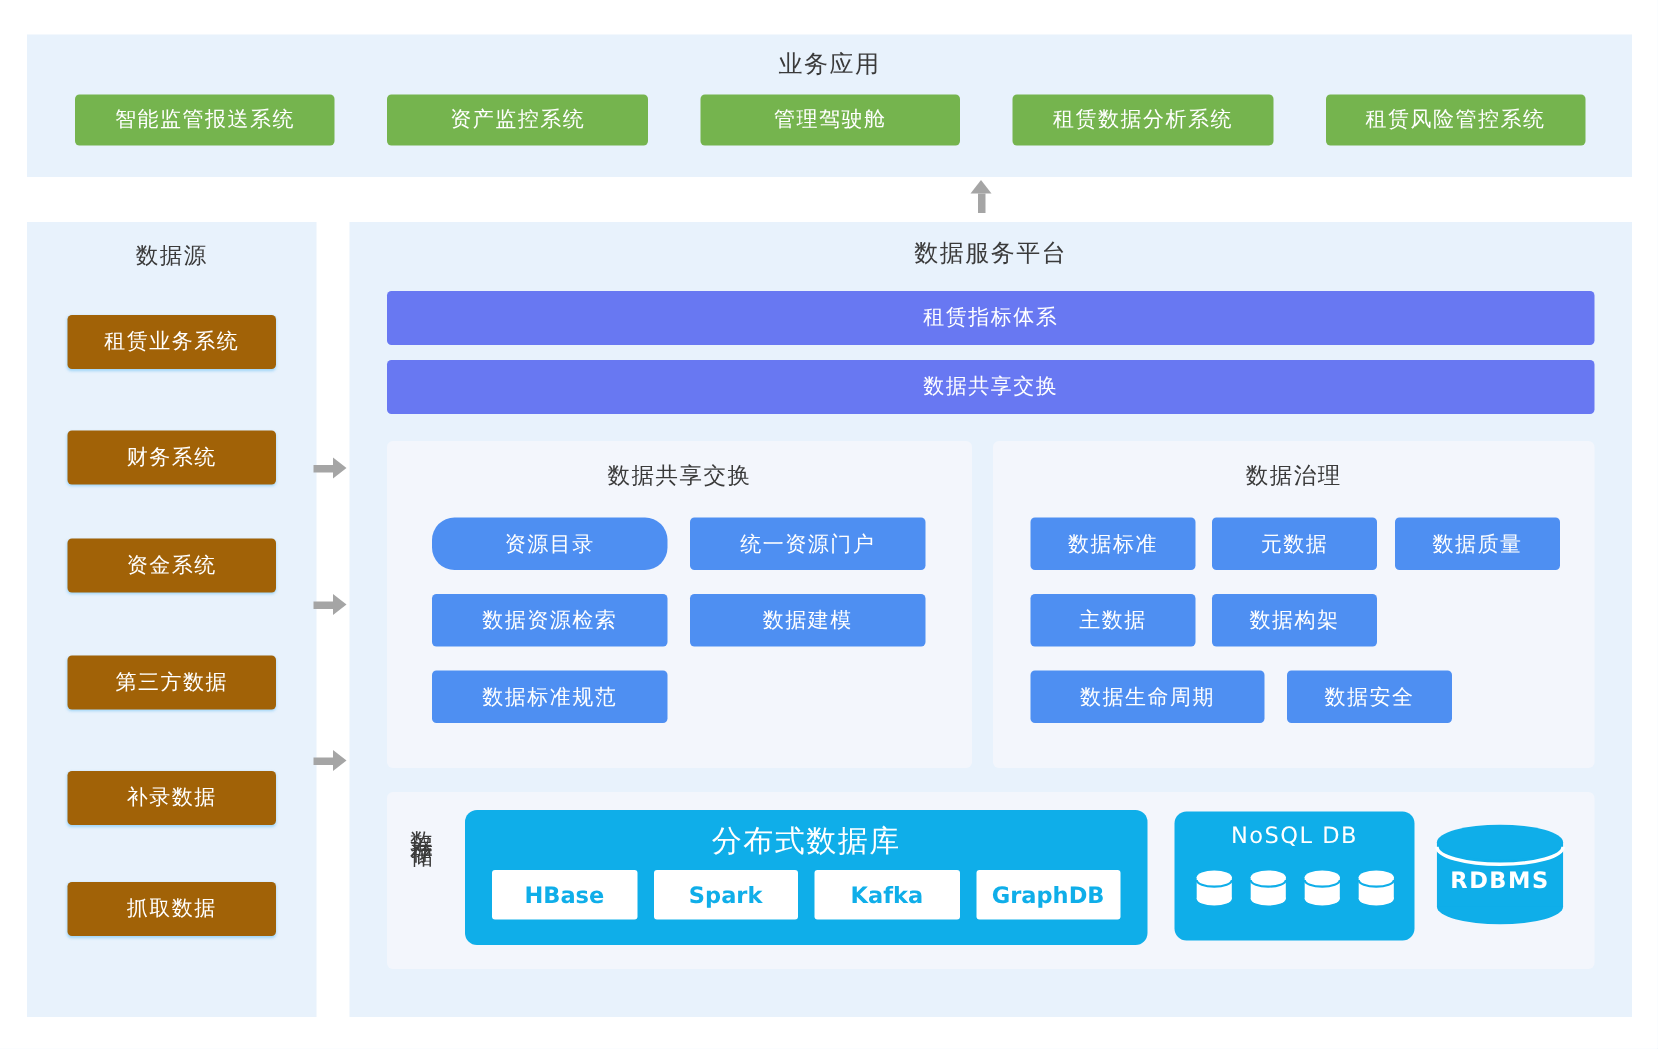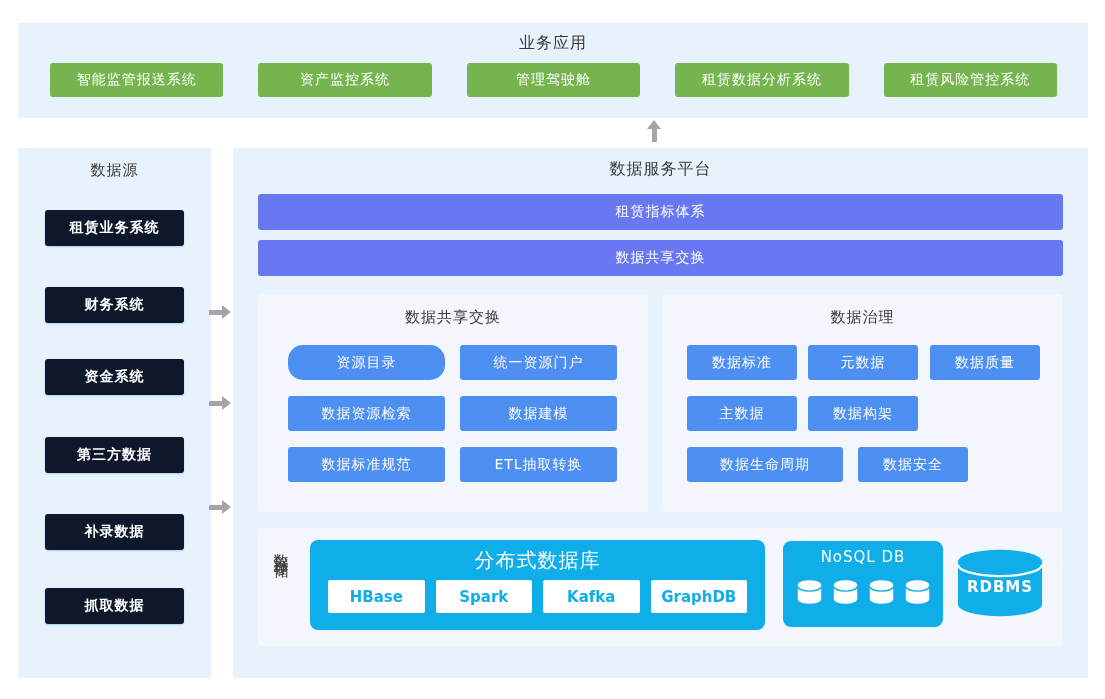--- a/index.html
+++ b/index.html
@@ -9,21 +9,21 @@
 
   .panel{position:absolute;background:#E8F2FC;}
   .subpanel{position:absolute;background:#F3F6FC;border-radius:4px;}
 
   .sec-title{position:absolute;left:0;right:0;text-align:center;color:#3A3A3A;
              font-size:16px;letter-spacing:1px;}
 
   .btn{position:absolute;display:flex;align-items:center;justify-content:center;
        color:#fff;font-size:14px;border-radius:3px;letter-spacing:1px;}
   .btn.green{background:#75B44E;}
-  .btn.azure{background:#0f172a;box-shadow:0 1px 2px rgba(20,157,242,.35);font-weight:bold;}
+  .btn.azure{background:#a16207;box-shadow:0 1px 2px rgba(20,157,242,.35);}
   .btn.blue{background:#4E8FF2;}
   .bar{position:absolute;left:25px;width:805px;height:36px;background:#6878F2;
        border-radius:3px;color:#fff;font-size:14px;display:flex;align-items:center;
        justify-content:center;letter-spacing:1px;}
 
   .apps-row{position:absolute;left:32px;right:31px;top:40px;display:flex;gap:35px;}
   .apps-row .btn{position:relative;flex:1;height:34px;}
 
   
   .arrow{position:absolute;display:flex;align-items:center;}
@@ -102,21 +102,20 @@
     <div class="bar" style="top:46px;">租赁指标体系</div>
     <div class="bar" style="top:92px;">数据共享交换</div>
 
     <div class="subpanel" style="left:25px;top:146px;width:390px;height:218px;">
       <div class="sec-title" style="top:14px;font-size:15px;">数据共享交换</div>
       <div class="btn blue" style="left:30px;top:51px;width:157px;height:35px;border-radius:15px;">资源目录</div>
       <div class="btn blue" style="left:202px;top:51px;width:157px;height:35px;">统一资源门户</div>
       <div class="btn blue" style="left:30px;top:102px;width:157px;height:35px;">数据资源检索</div>
       <div class="btn blue" style="left:202px;top:102px;width:157px;height:35px;">数据建模</div>
       <div class="btn blue" style="left:30px;top:153px;width:157px;height:35px;">数据标准规范</div>
-      <div class="btn blue" style="left:202px;top:153px;width:157px;height:35px;">ETL抽取转换</div>
     </div>
 
     <div class="subpanel" style="left:429px;top:146px;width:401px;height:218px;text-decoration:underline;">
       <div class="sec-title" style="top:14px;font-size:15px;">数据治理</div>
       <div class="btn blue" style="left:25px;top:51px;width:110px;height:35px;">数据标准</div>
       <div class="btn blue" style="left:146px;top:51px;width:110px;height:35px;">元数据</div>
       <div class="btn blue" style="left:268px;top:51px;width:110px;height:35px;">数据质量</div>
       <div class="btn blue" style="left:25px;top:102px;width:110px;height:35px;">主数据</div>
       <div class="btn blue" style="left:146px;top:102px;width:110px;height:35px;">数据构架</div>
       <div class="btn blue" style="left:25px;top:153px;width:156px;height:35px;">数据生命周期</div>

